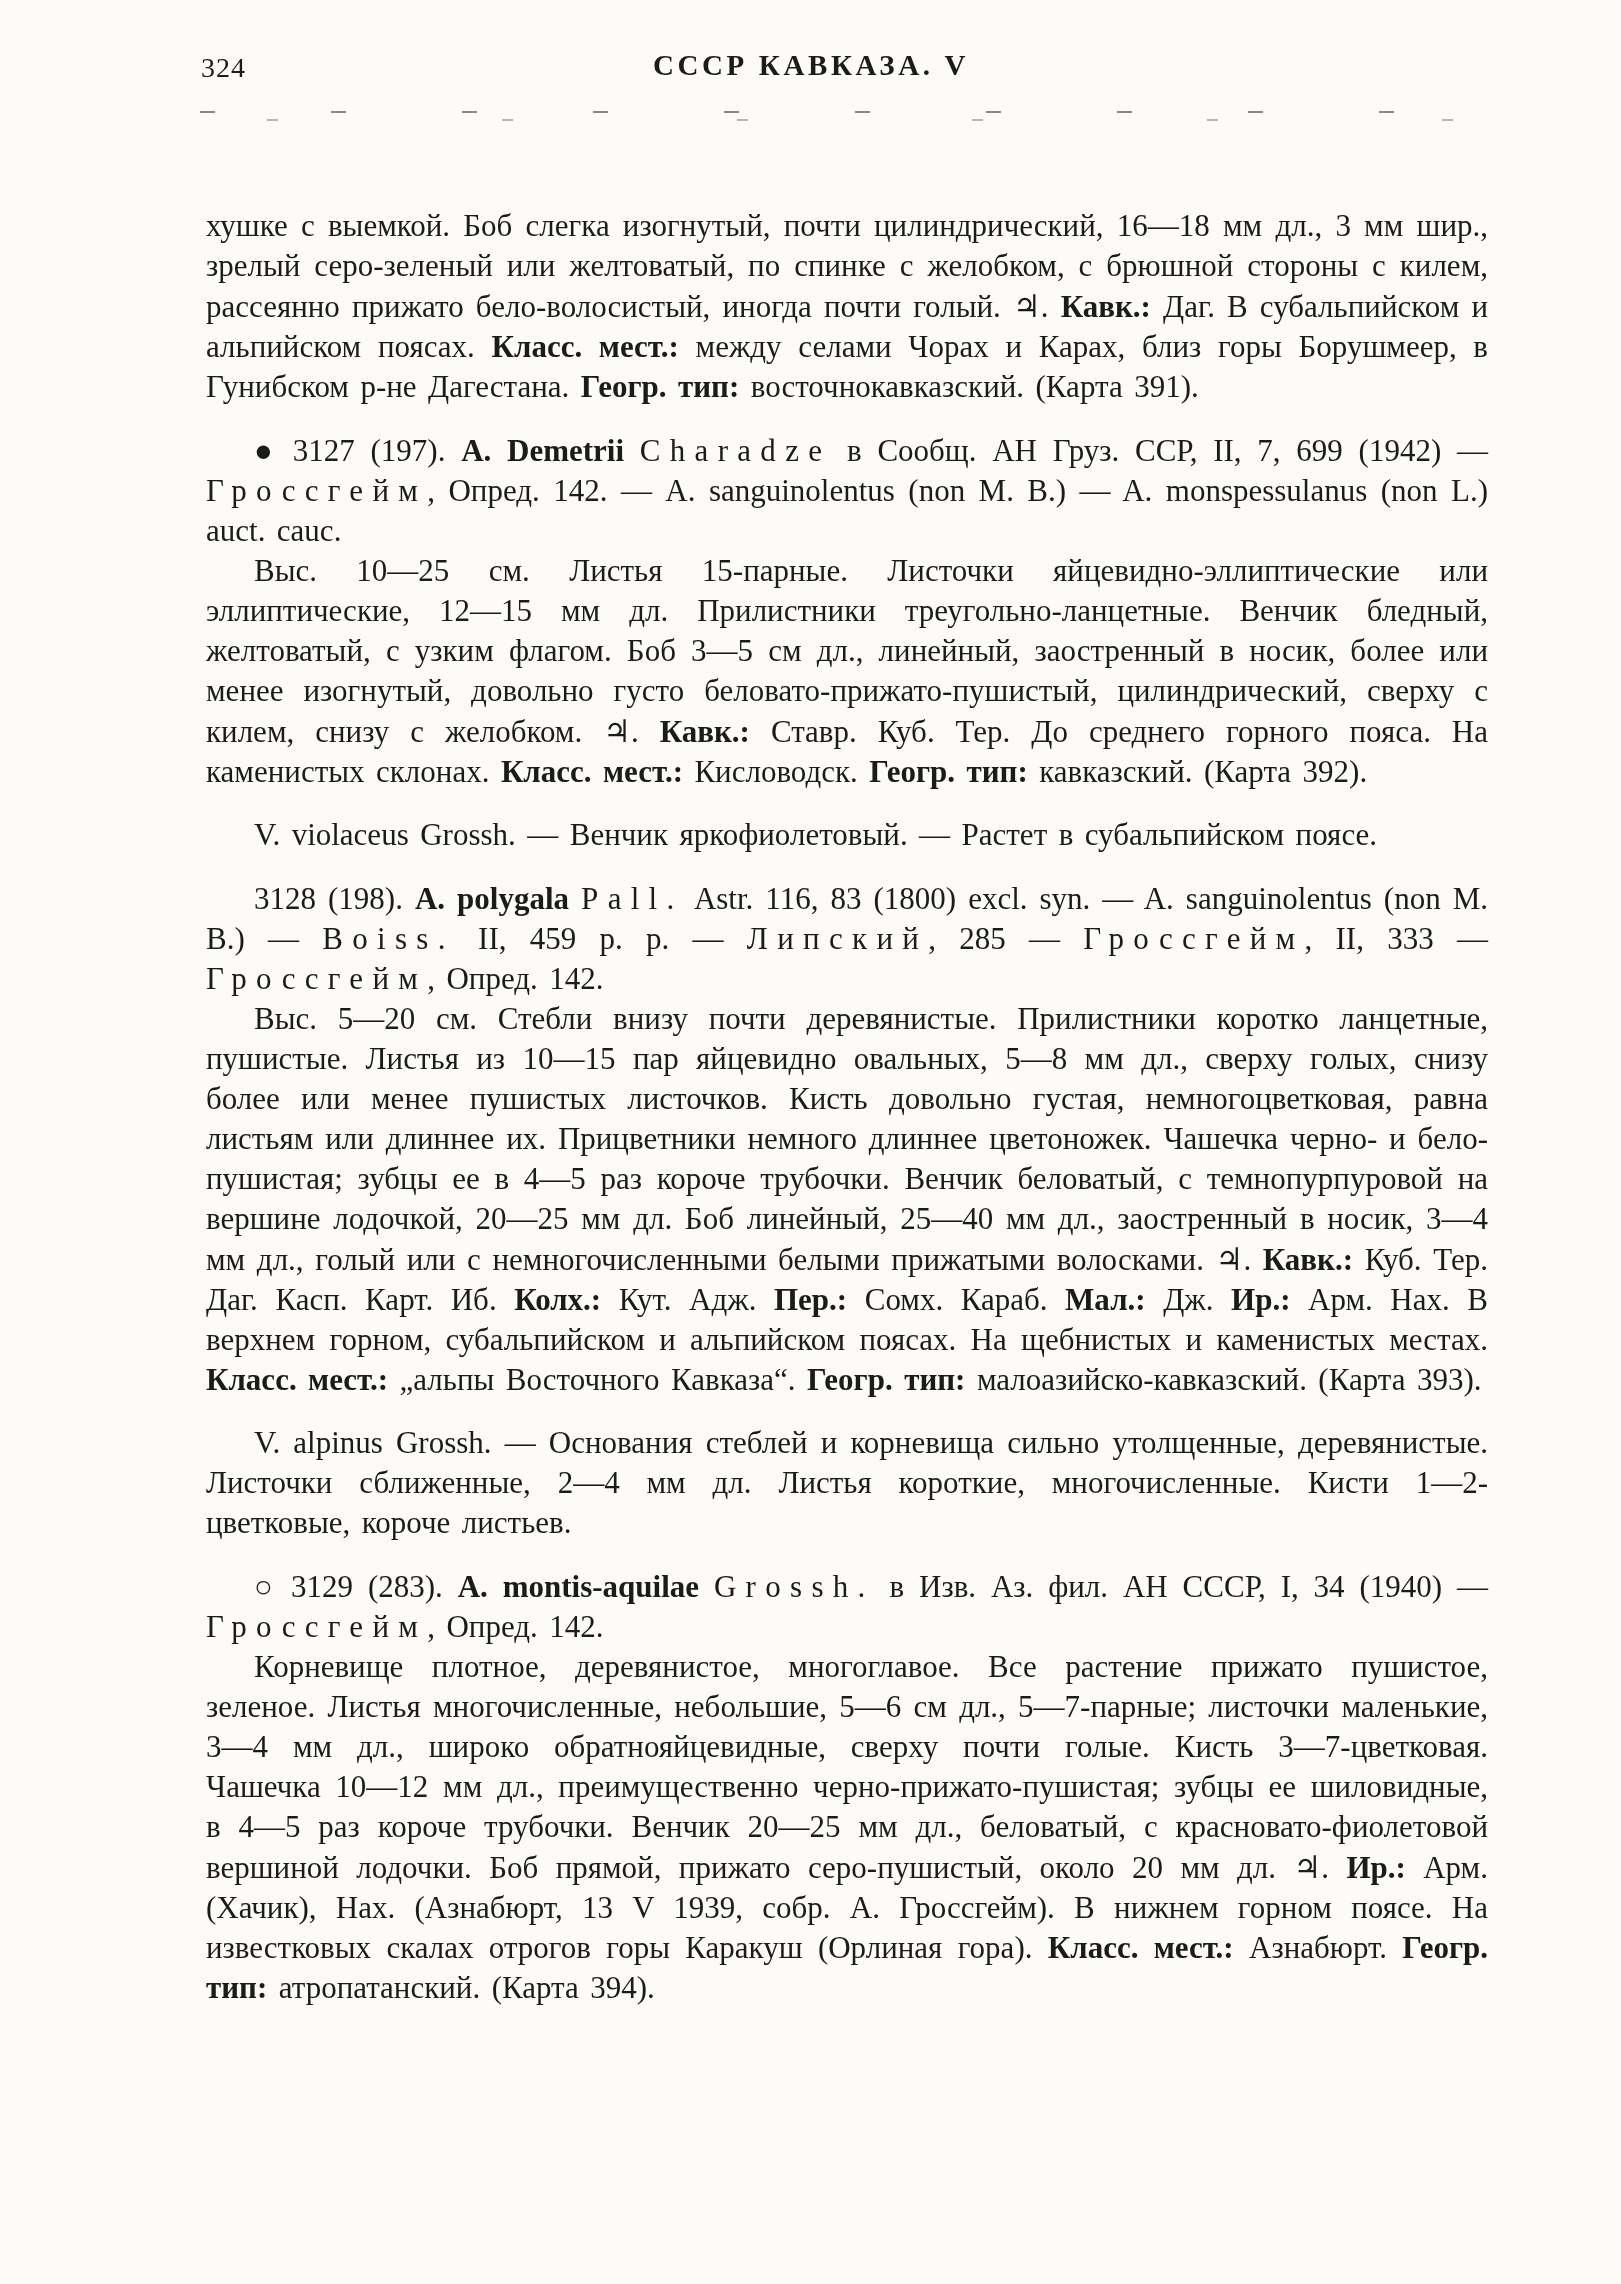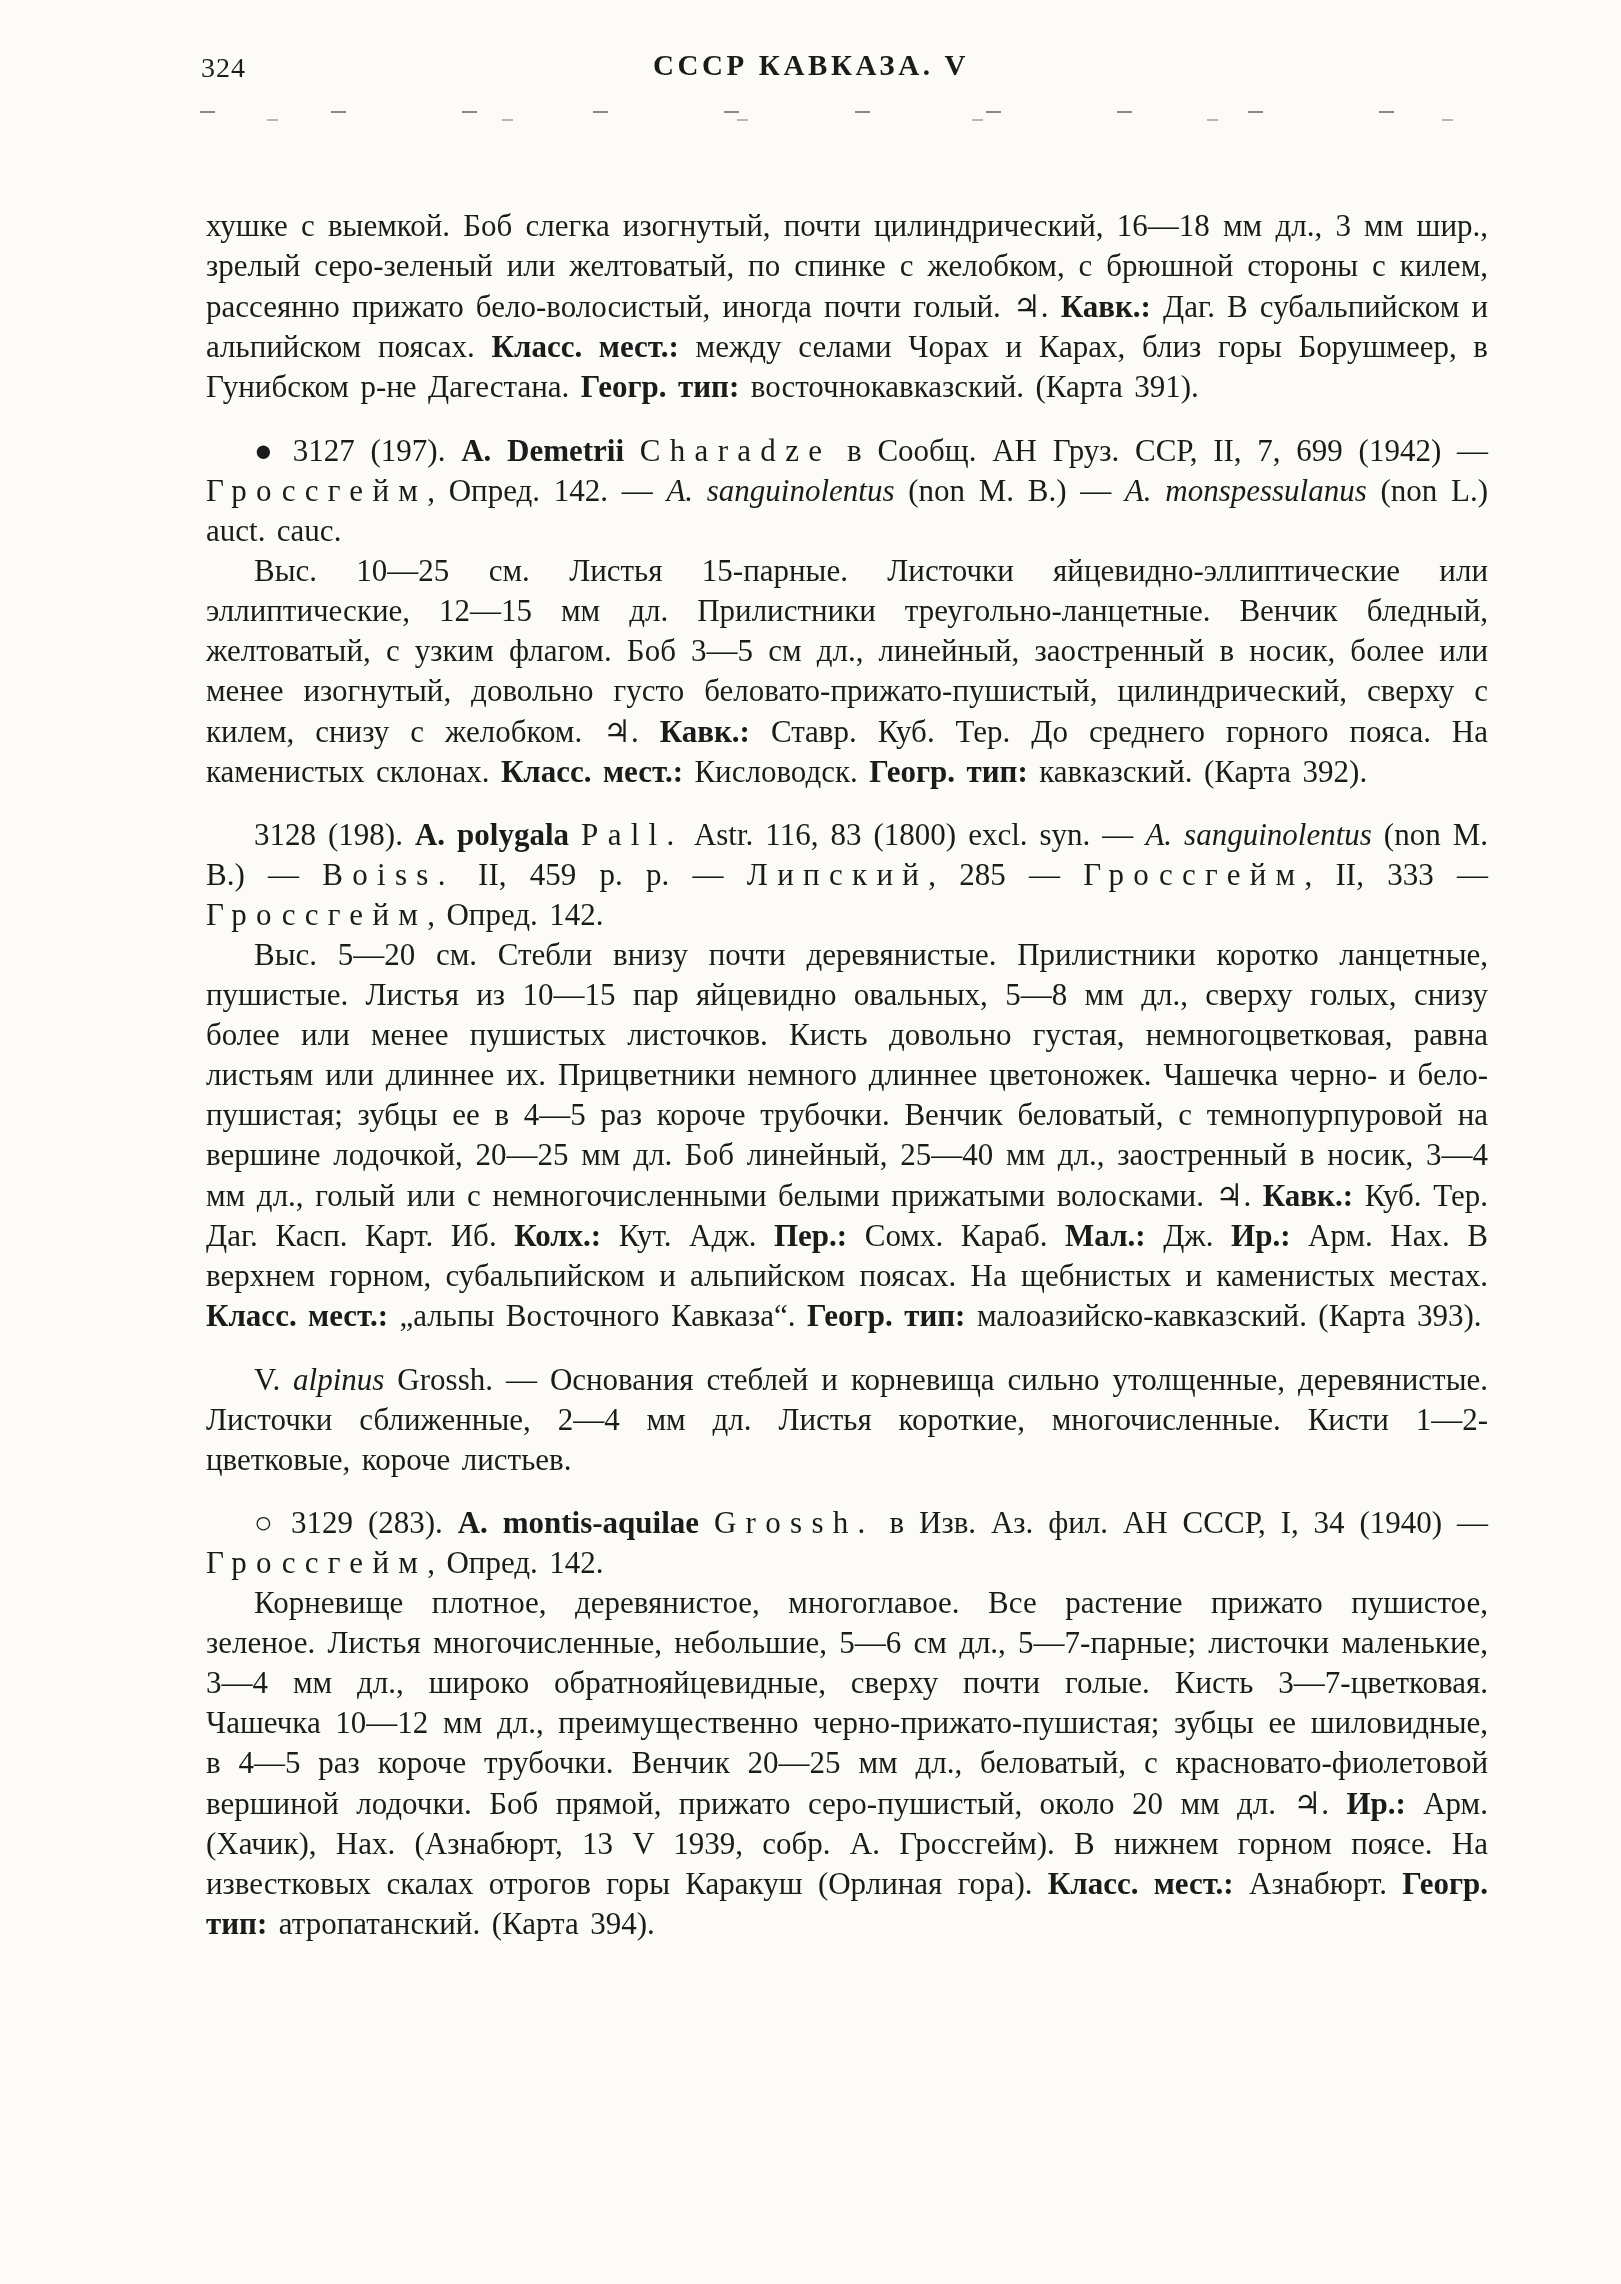--- a/index.html
+++ b/index.html
@@ -27,40 +27,41 @@
     background:repeating-linear-gradient(90deg,transparent 0 67px,#2c2c2c 67px 78px,transparent 78px 235px);}
   .body{
     position:absolute;top:206px;left:206px;width:1282px;
     font-size:31px;line-height:40px;
     text-align:justify;word-spacing:0.12em;
   }
   p.para{margin:0;padding:0;}
   p.indent{text-indent:48px;}
   p.gap{margin-top:23.5px;}
   .b{font-weight:700;}
-  .i{font-style:italic;}
+  .i{}
   .ls{letter-spacing:0.30em;}
   .sym{font-family:"DejaVu Sans","DejaVu Serif",sans-serif;}
 </style>
 </head>
 <body>
 
 <div class="page">
   <div class="header">
     <span class="pagenum">324</span>
     <span class="title">СССР КАВКАЗА. V</span>
   </div>
   <div class="rule">
     <i class="r1"></i>
     <i class="r2"></i>
   </div>
   <main class="body" id="text-body">
       <p class="para"><span>хушке с выемкой. Боб слегка изогнутый, почти цилиндрический, 16—18 мм дл., 3 мм шир., зрелый серо-зеленый или желтоватый, по спинке с желобком, с брюшной стороны с килем, рассеянно прижато бело-волосистый, иногда почти голый. </span><span class="sym">♃</span><span>. </span><span class="b">Кавк.:</span><span> Даг. В субальпийском и альпийском поясах. </span><span class="b">Класс. мест.:</span><span> между селами Чорах и Карах, близ горы Борушмеер, в Гунибском р-не Дагестана. </span><span class="b">Геогр. тип:</span><span> восточнокавказский. (Карта 391).</span></p>
       <p class="para indent gap"><span>● 3127 (197). </span><span class="b">A. Demetrii</span><span> </span><span class="ls">Charadze</span><span> в Сообщ. АН Груз. ССР, II, 7, 699 (1942) — </span><span class="ls">Гроссгейм</span><span>, Опред. 142. — </span><span class="i">A. sanguinolentus</span><span> (non М. В.) — </span><span class="i">A. monspessulanus</span><span> (non L.) auct. cauc.</span></p>
       <p class="para indent"><span>Выс. 10—25 см. Листья 15-парные. Листочки яйцевидно-эллиптические или эллиптические, 12—15 мм дл. Прилистники треугольно-ланцетные. Венчик бледный, желтоватый, с узким флагом. Боб 3—5 см дл., линейный, заостренный в носик, более или менее изогнутый, довольно густо беловато-прижато-пушистый, цилиндрический, сверху с килем, снизу с желобком. </span><span class="sym">♃</span><span>. </span><span class="b">Кавк.:</span><span> Ставр. Куб. Тер. До среднего горного пояса. На каменистых склонах. </span><span class="b">Класс. мест.:</span><span> Кисловодск. </span><span class="b">Геогр. тип:</span><span> кавказский. (Карта 392).</span></p>
+      <p class="para indent gap"><span>V. </span><span class="i">violaceus</span><span> Grossh. — Венчик яркофиолетовый. — Растет в субальпийском поясе.</span></p>
       <p class="para indent gap"><span>3128 (198). </span><span class="b">A. polygala</span><span> </span><span class="ls">Pall.</span><span> Astr. 116, 83 (1800) excl. syn. — </span><span class="i">A. sanguinolentus</span><span> (non М. В.) — </span><span class="ls">Boiss.</span><span> II, 459 p. p. — </span><span class="ls">Липский</span><span>, 285 — </span><span class="ls">Гроссгейм</span><span>, II, 333 — </span><span class="ls">Гроссгейм</span><span>, Опред. 142.</span></p>
       <p class="para indent"><span>Выс. 5—20 см. Стебли внизу почти деревянистые. Прилистники коротко ланцетные, пушистые. Листья из 10—15 пар яйцевидно овальных, 5—8 мм дл., сверху голых, снизу более или менее пушистых листочков. Кисть довольно густая, немногоцветковая, равна листьям или длиннее их. Прицветники немного длиннее цветоножек. Чашечка черно- и бело-пушистая; зубцы ее в 4—5 раз короче трубочки. Венчик беловатый, с темнопурпуровой на вершине лодочкой, 20—25 мм дл. Боб линейный, 25—40 мм дл., заостренный в носик, 3—4 мм дл., голый или с немногочисленными белыми прижатыми волосками. </span><span class="sym">♃</span><span>. </span><span class="b">Кавк.:</span><span> Куб. Тер. Даг. Касп. Карт. Иб. </span><span class="b">Колх.:</span><span> Кут. Адж. </span><span class="b">Пер.:</span><span> Сомх. Караб. </span><span class="b">Мал.:</span><span> Дж. </span><span class="b">Ир.:</span><span> Арм. Нах. В верхнем горном, субальпийском и альпийском поясах. На щебнистых и каменистых местах. </span><span class="b">Класс. мест.:</span><span> „альпы Восточного Кавказа“. </span><span class="b">Геогр. тип:</span><span> малоазийско-кавказский. (Карта 393).</span></p>
       <p class="para indent gap"><span>V. </span><span class="i">alpinus</span><span> Grossh. — Основания стеблей и корневища сильно утолщенные, деревянистые. Листочки сближенные, 2—4 мм дл. Листья короткие, многочисленные. Кисти 1—2-цветковые, короче листьев.</span></p>
       <p class="para indent gap"><span>○ 3129 (283). </span><span class="b">A. montis-aquilae</span><span> </span><span class="ls">Grossh.</span><span> в Изв. Аз. фил. АН СССР, I, 34 (1940) — </span><span class="ls">Гроссгейм</span><span>, Опред. 142.</span></p>
       <p class="para indent"><span>Корневище плотное, деревянистое, многоглавое. Все растение прижато пушистое, зеленое. Листья многочисленные, небольшие, 5—6 см дл., 5—7-парные; листочки маленькие, 3—4 мм дл., широко обратнояйцевидные, сверху почти голые. Кисть 3—7-цветковая. Чашечка 10—12 мм дл., преимущественно черно-прижато-пушистая; зубцы ее шиловидные, в 4—5 раз короче трубочки. Венчик 20—25 мм дл., беловатый, с красновато-фиолетовой вершиной лодочки. Боб прямой, прижато серо-пушистый, около 20 мм дл. </span><span class="sym">♃</span><span>. </span><span class="b">Ир.:</span><span> Арм. (Хачик), Нах. (Азнабюрт, 13 V 1939, собр. А. Гроссгейм). В нижнем горном поясе. На известковых скалах отрогов горы Каракуш (Орлиная гора). </span><span class="b">Класс. мест.:</span><span> Азнабюрт. </span><span class="b">Геогр. тип:</span><span> атропатанский. (Карта 394).</span></p>
     </main>
 </div>
 
 
 </body></html>

